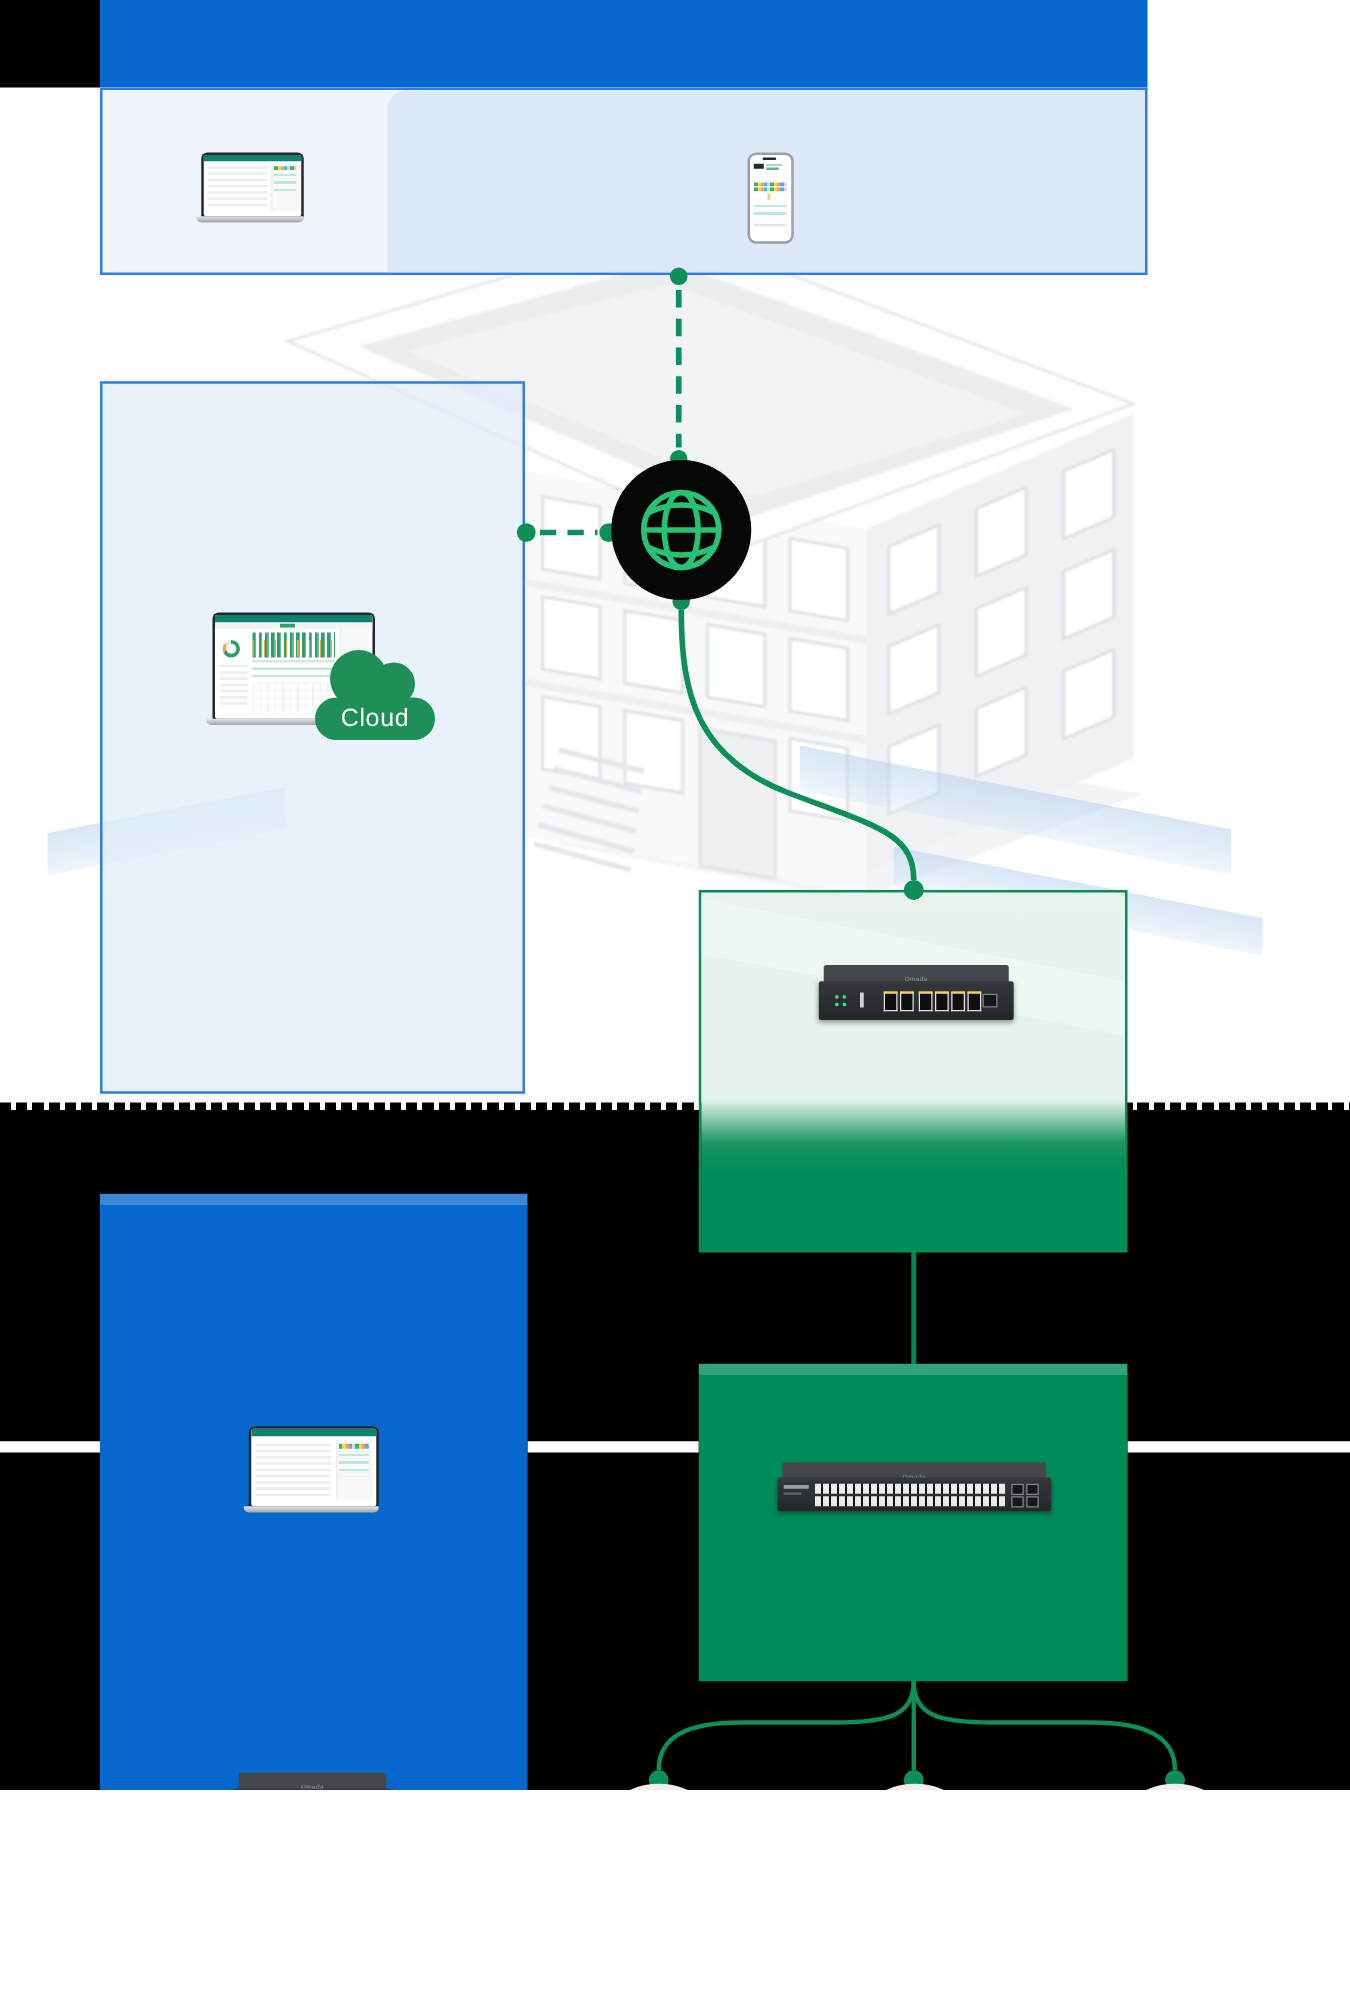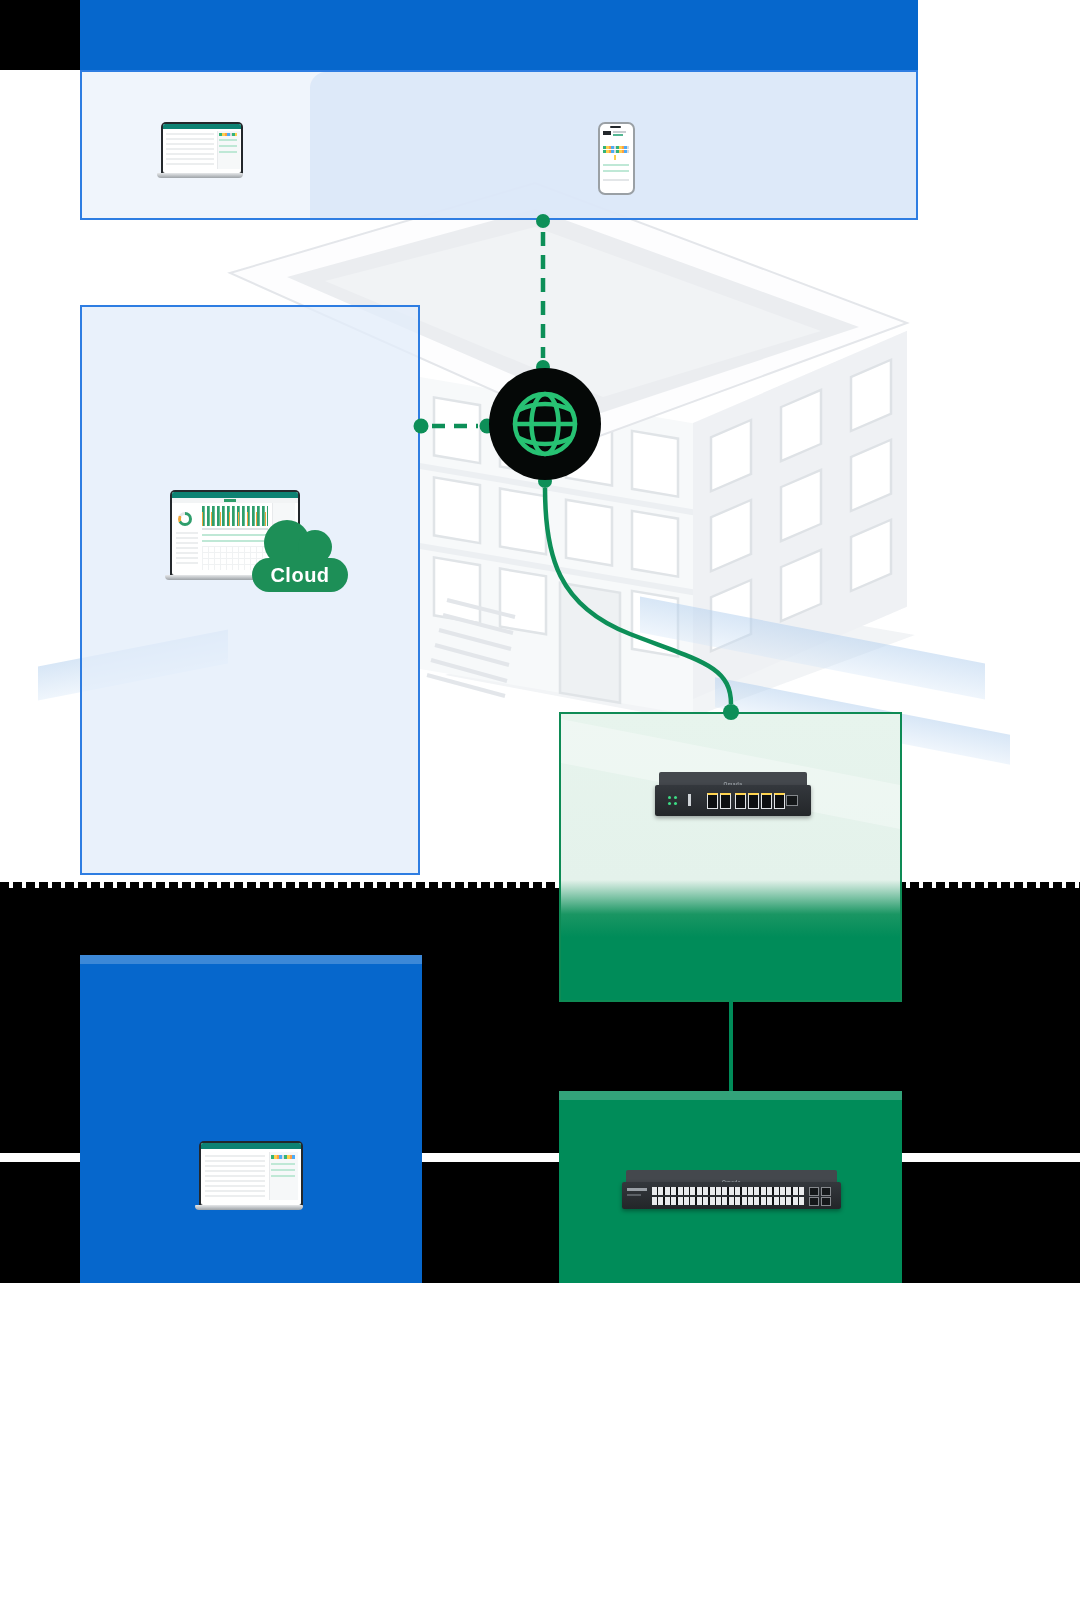--- a/index.html
+++ b/index.html
@@ -1,16 +1,16 @@
 <!DOCTYPE html>
 <html><head>
 <meta charset="utf-8">
 <style>
   html,body{margin:0;padding:0;background:#ffffff;font-family:"Liberation Sans",sans-serif;}
-  .canvas{position:relative;width:1080px;height:1283px;overflow:hidden;background:#ffffff;font-weight:bold;}
+  .canvas{position:relative;width:1080px;height:1432px;overflow:hidden;background:#ffffff;}
   .abs{position:absolute;}
 
   
   .black-corner{left:0;top:0;width:80px;height:70px;background:#000;}
   .top-bar{left:80px;top:0;width:838px;height:70px;background:#0667cc;}
   .top-panel{left:80px;top:70px;width:834px;height:146px;border:2px solid #2e7de2;
              background:rgba(238,244,252,.88);}
   .top-panel-inner{left:228px;top:0;right:0;bottom:0;background:rgba(206,223,246,.55);
                    border-radius:16px 0 0 0;}
 

